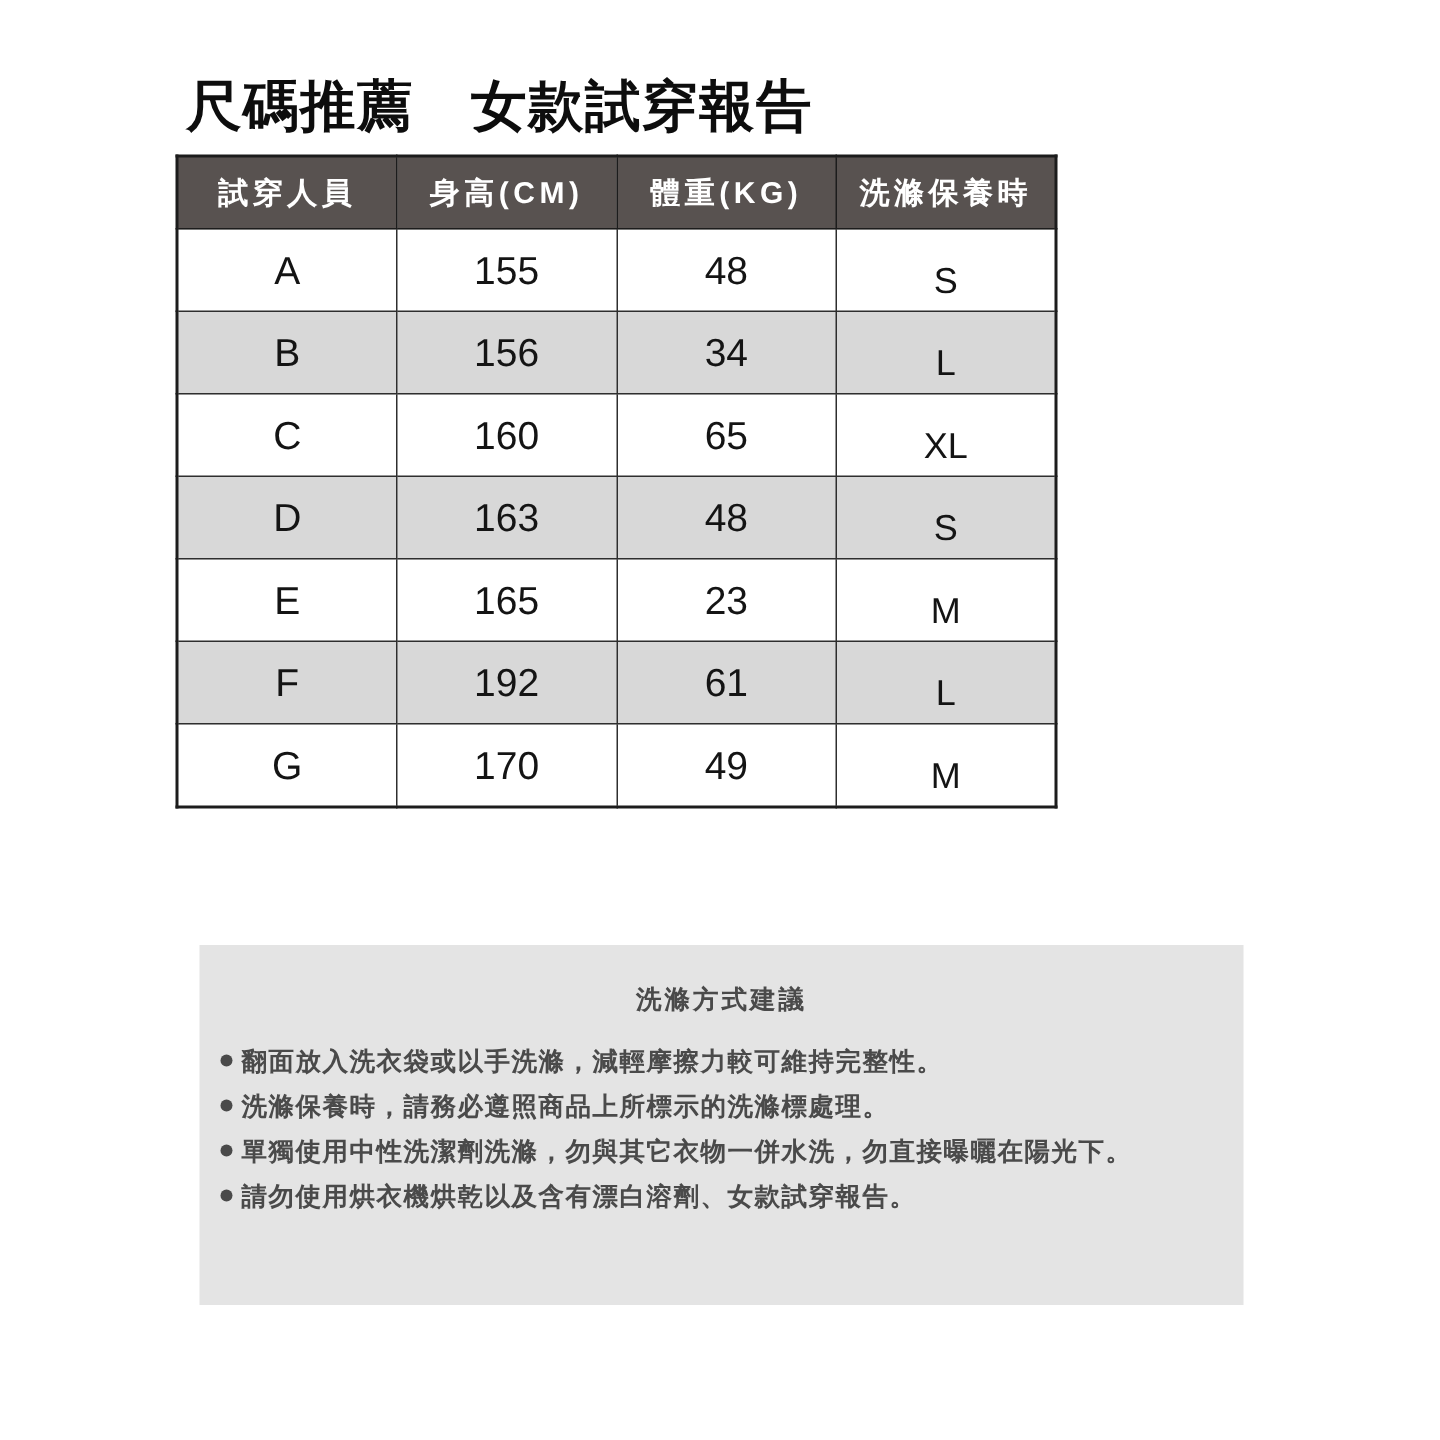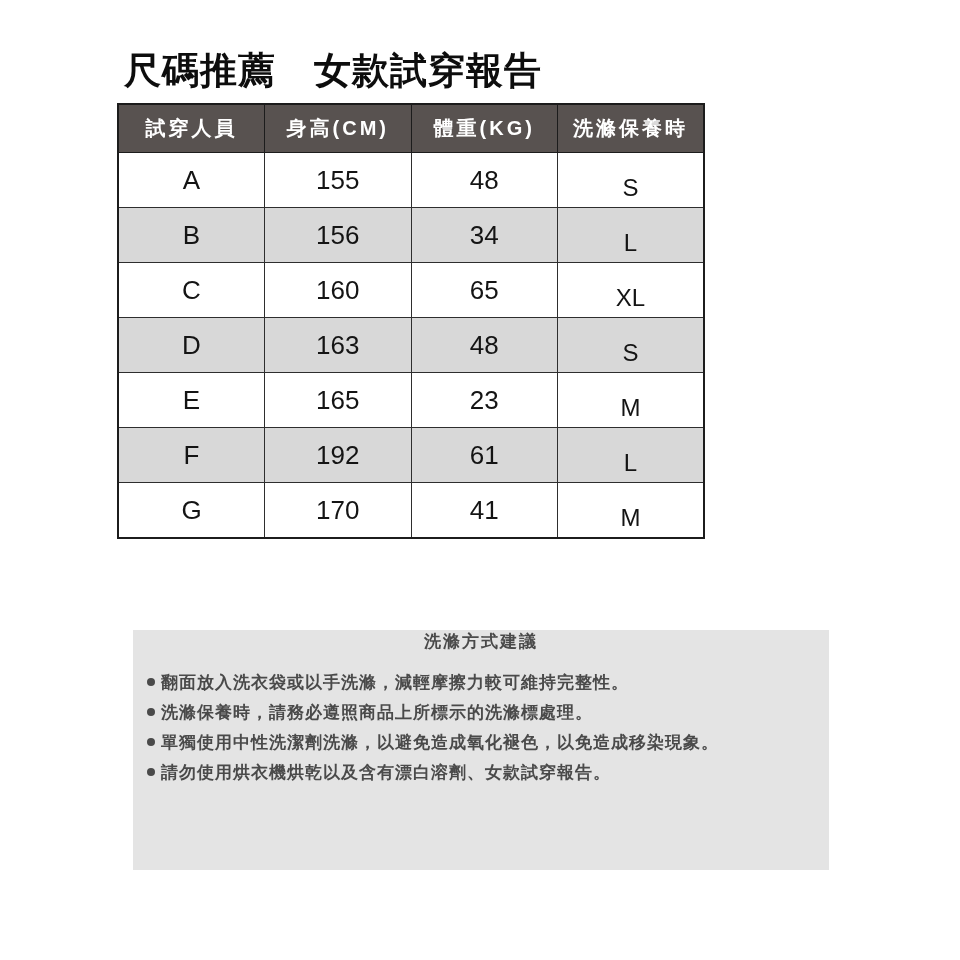--- a/index.html
+++ b/index.html
@@ -34,21 +34,21 @@
   }
   .note {
     position:absolute; left:115px; top:512px;
     font-size:17px; font-weight:bold; color:#8f8f8f; letter-spacing:1.5px;
   }
   .care-box {
     position:absolute; left:133px; top:630px; width:696px; height:240px;
     background:#e4e4e4;
   }
   .care-title {
-    text-align:center; 
+    text-align:center; padding-top:25px;
     font-size:17px; font-weight:bold; color:#4a4a4a; letter-spacing:2px;
   }
   ul.care-list {
     list-style:none; margin:21px 0 0 0; padding:0 14px;
   }
   ul.care-list li {
     font-size:17px; font-weight:bold; color:#4a4a4a;
     letter-spacing:1px; margin-bottom:12px; line-height:18px;
   }
   ul.care-list li::before {
@@ -106,30 +106,30 @@
       </tr>
       <tr class="striped">
         <td>F</td>
         <td>192</td>
         <td>61</td>
         <td class="size-cell">L</td>
       </tr>
       <tr>
         <td>G</td>
         <td>170</td>
-        <td>41</td>
+        <td>49</td>
         <td class="size-cell">M</td>
       </tr>
     </tbody>
   </table>
 
 
   <div class="care-box">
     <div class="care-title">洗滌方式建議</div>
     <ul class="care-list">
       <li>翻面放入洗衣袋或以手洗滌，減輕摩擦力較可維持完整性。</li>
       <li>洗滌保養時，請務必遵照商品上所標示的洗滌標處理。</li>
-      <li>單獨使用中性洗潔劑洗滌，以避免造成氧化褪色，以免造成移染現象。</li>
+      <li>單獨使用中性洗潔劑洗滌，勿與其它衣物一併水洗，勿直接曝曬在陽光下。</li>
       <li>請勿使用烘衣機烘乾以及含有漂白溶劑、女款試穿報告。</li>
     </ul>
   </div>
 
 </div>
 
 </body></html>

